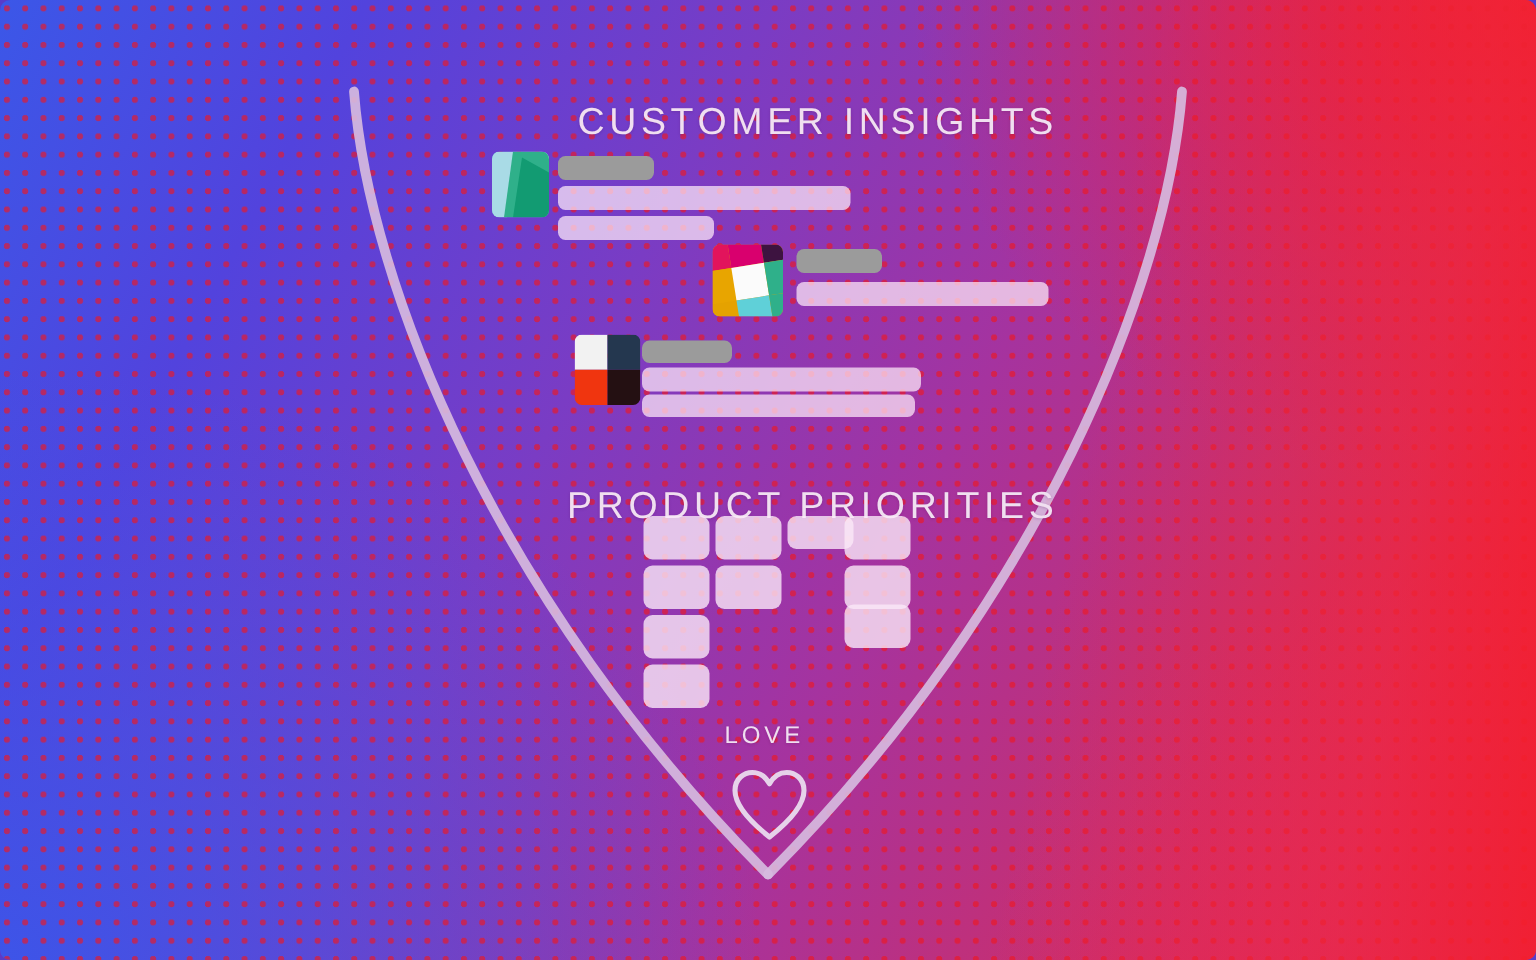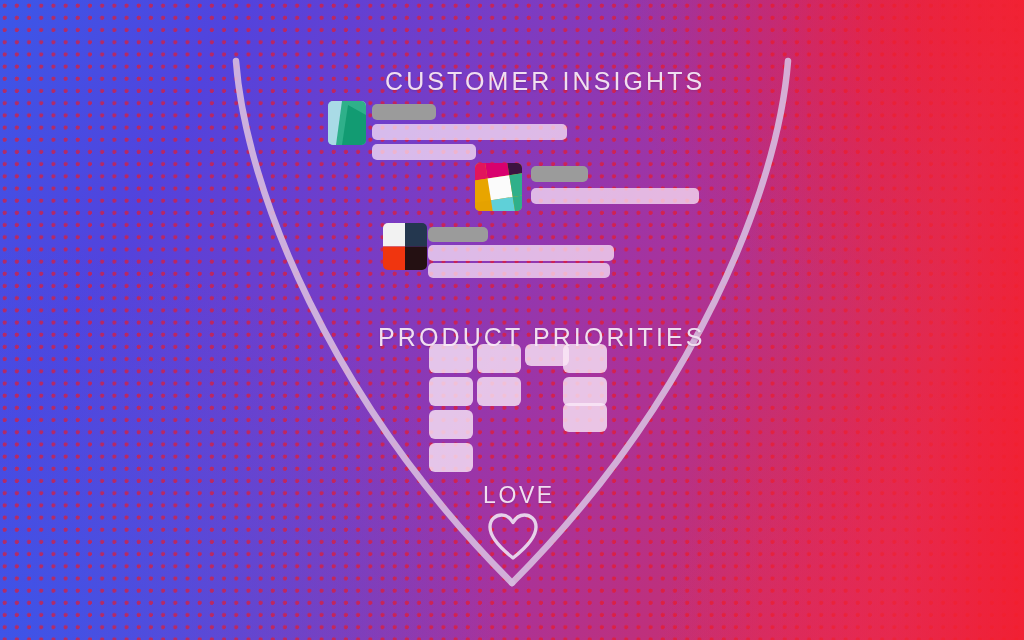--- a/index.html
+++ b/index.html
@@ -7,20 +7,21 @@
   body {
     font-family:"Liberation Sans", sans-serif;
     background:#5a3bc8;
   }
 
   #stage {
     position:relative;
     width:1024px;
     height:640px;
     overflow:hidden;
+    border-radius:7px;
   }
 
   
   .bg-gradient {
     position:absolute; inset:0;
     background:
       linear-gradient(118deg,
         #3b57e8 0%,
         #5243dd 18%,
         #7a3cc4 38%,
@@ -65,21 +66,21 @@
     font-weight:300;
     font-size:25px;
     letter-spacing:3.1px;
     white-space:nowrap;
     text-shadow:0 1px 2px rgba(80,20,80,.22);
   }
   #title-insights { left:385px; top:67px; }
   #title-priorities { left:378px; top:306px;margin-top:17px; }
   #title-love {
     left:483px; top:482px;
-    font-size:23px; letter-spacing:2.6px;
+    font-size:16px; letter-spacing:2.6px;
   }
 
   .avatar {
     position:absolute;
     width:38px; height:44px;
     border-radius:5px;
     overflow:hidden;
   }
   .avatar svg { display:block; width:100%; height:100%; }
 

